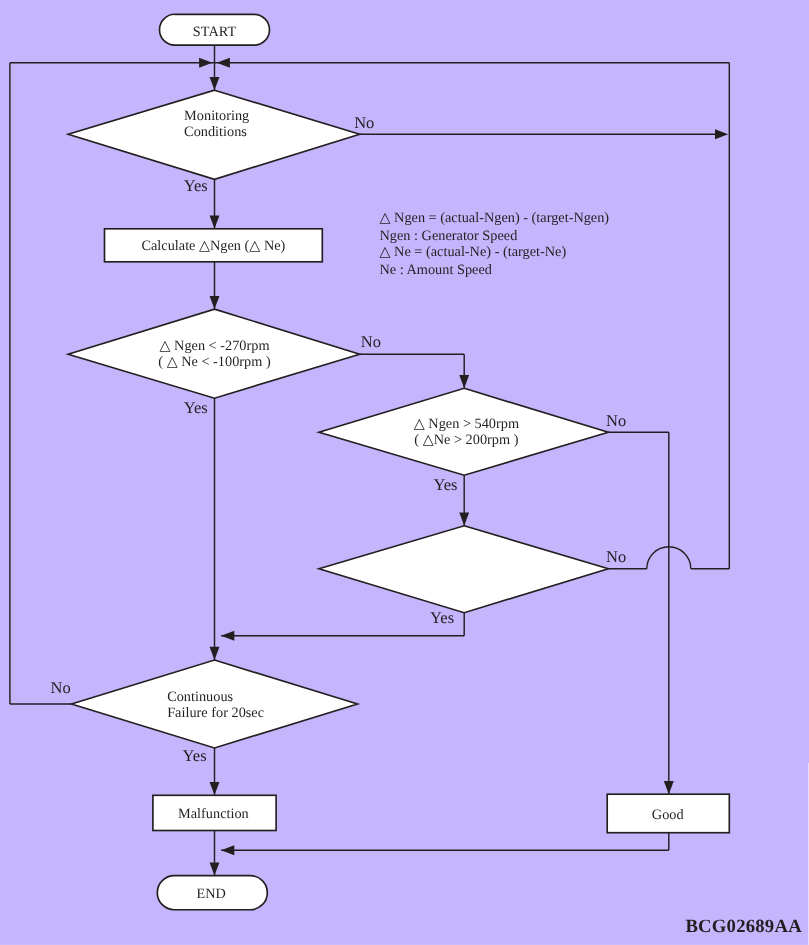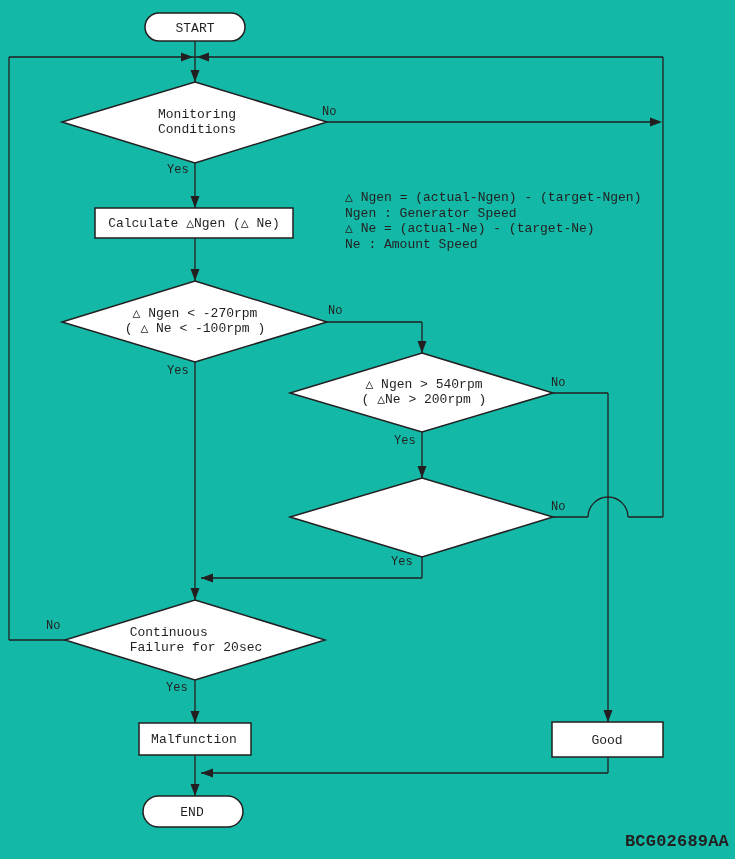--- a/index.html
+++ b/index.html
@@ -1,38 +1,38 @@
 <!DOCTYPE html>
 <html><head>
 <meta charset="utf-8">
 <style>
   html, body { margin: 0; padding: 0; background: #ffffff; }
   #stage {
     position: relative;
     width: 735px;
     height: 859px;
-    background: #14b8a6;
-    font-family: Liberation Mono, monospace;
+    background: #c4b5fd;
+    font-family: Liberation Serif, serif;
     color: #231f20;
     overflow: hidden;
   }
   #flow-svg { position: absolute; left: 0; top: 0; }
   .txt {
     position: absolute;
     font-size: 13px;
     line-height: 15px;
     color: #231f20;
     white-space: pre;
   }
   .node-label {
     transform: translate(-50%, -50%);
     text-align: center;
   }
   .node-label.align-left { text-align: left; }
-  .edge-label { font-size: 12px; }
+  .edge-label { font-size: 15px; }
   .annotation { line-height: 15.5px; }
   .figure-id {
     font-weight: bold;
     font-size: 17px;
     letter-spacing: 0.2px;
   }
 </style>
 </head>
 <body>
 
@@ -86,21 +86,21 @@
       <polygon points="422,478 553,517 422,557 290,517"></polygon>
       <polygon points="195,600 325,640 195,680 65,640"></polygon>
       <rect x="139" y="723" width="112" height="32"></rect>
       <rect x="552" y="722" width="111" height="35"></rect>
       <rect x="143" y="796" width="100" height="31" rx="15.5" ry="15.5"></rect>
     </g>
   </svg>
 
   <div class="txt node-label" style="left:195px; top:27.5px;">START</div>
 
-  <div class="txt node-label align-left" style="left:197px; top:122px;"><span>Monitoring</span><br><span>Conditions</span></div>
+  <div class="txt node-label align-left" style="left:197px; top:112px;"><span>Monitoring</span><br><span>Conditions</span></div>
 
   <div class="txt node-label" style="left:194px; top:223px;">Calculate △Ngen (△ Ne)</div>
 
   <div class="txt node-label" style="left:195px; top:321px;"><span>△ Ngen &lt; -270rpm</span><br><span>( △ Ne &lt; -100rpm )</span></div>
 
   <div class="txt node-label" style="left:424px; top:392px;"><span>△ Ngen &gt; 540rpm</span><br><span>( △Ne &gt; 200rpm )</span></div>
 
 
   <div class="txt node-label align-left" style="left:196px; top:640px;"><span>Continuous</span><br><span>Failure for 20sec</span></div>
 

